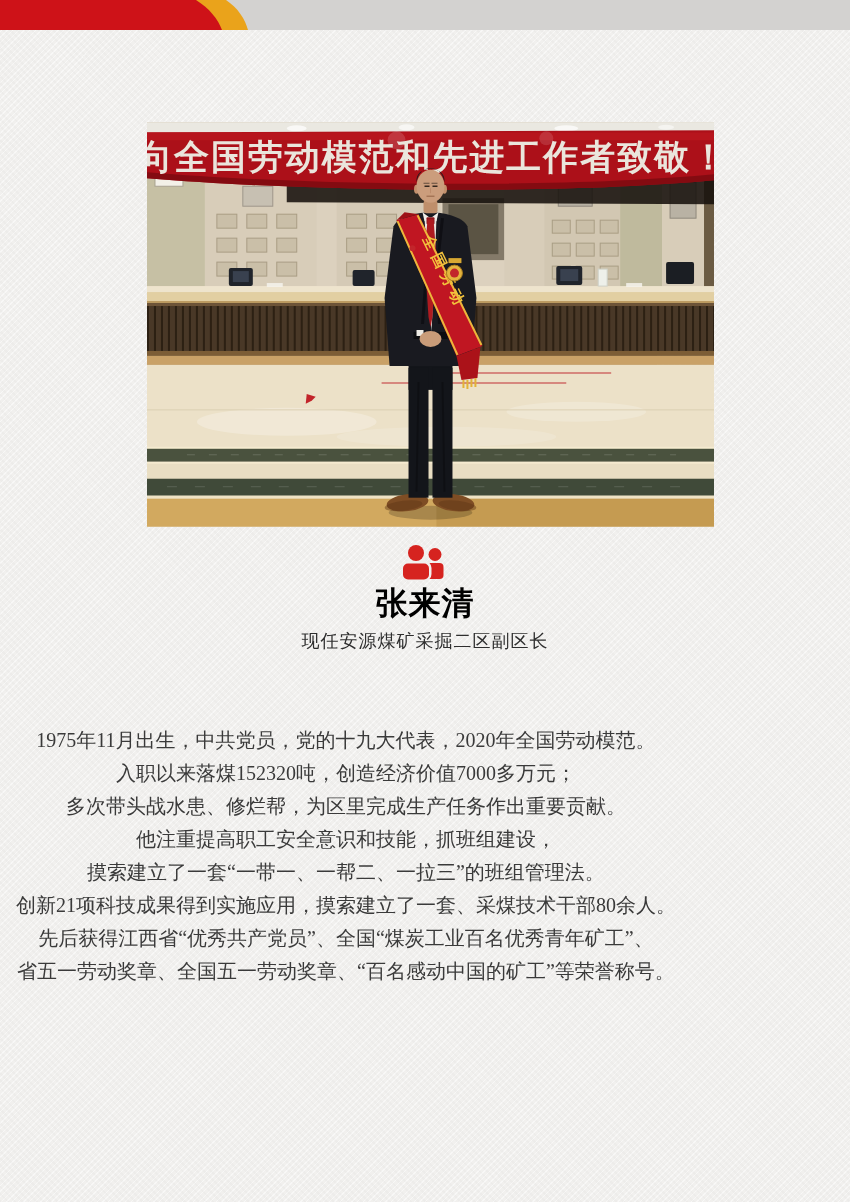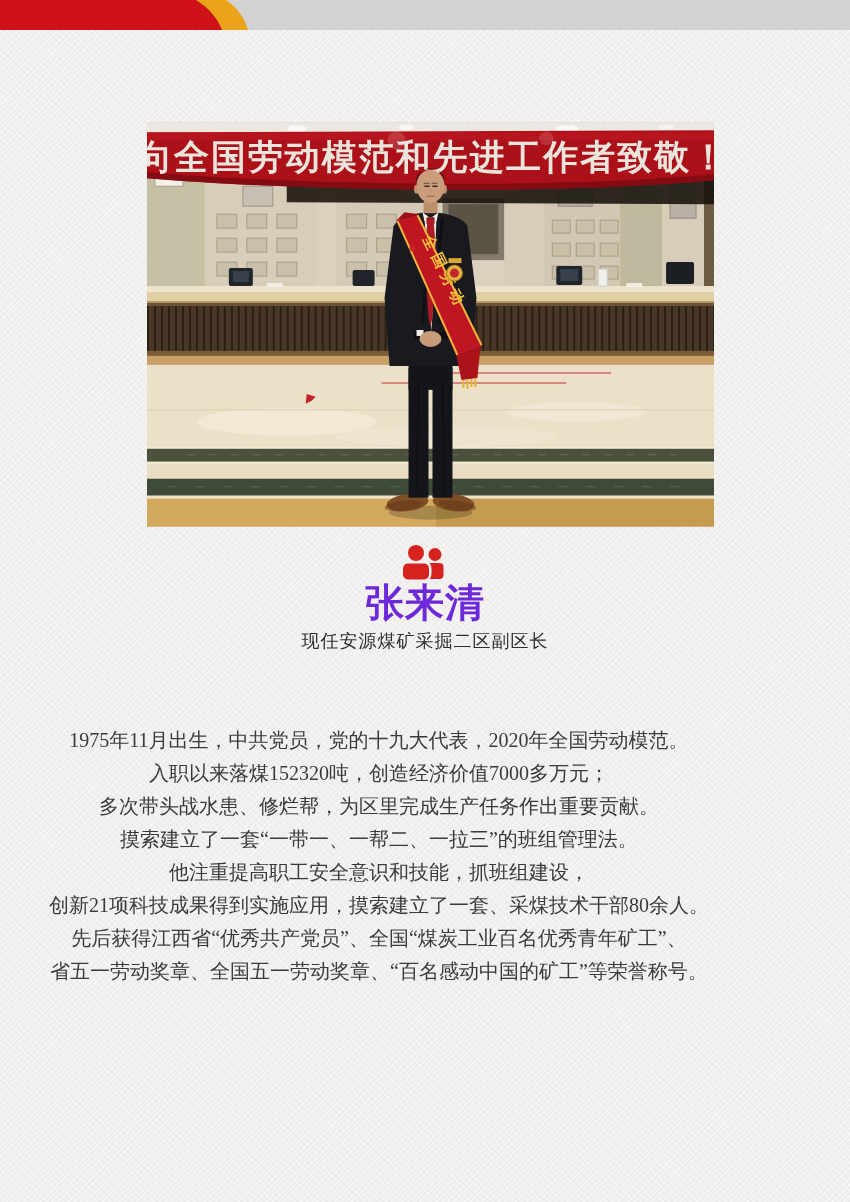--- a/index.html
+++ b/index.html
@@ -10,26 +10,26 @@
       repeating-linear-gradient(45deg, rgba(0,0,0,0.015) 0 2px, rgba(0,0,0,0) 2px 5px),
       repeating-linear-gradient(-45deg, rgba(255,255,255,0.5) 0 1px, rgba(0,0,0,0) 1px 4px);
     font-family:"Liberation Sans","DejaVu Sans",sans-serif;
   }
   .topbar{position:absolute;top:0;left:0;width:850px;height:30px;background:#d3d2d0;}
   .corner{position:absolute;top:0;left:0;}
   .photo{position:absolute;top:122px;left:147px;width:510px;height:405px;background:#d9cfbc;}
   .photo svg{display:block;}
   .people-icon{position:absolute;top:544px;left:50%;transform:translateX(-50%);}
   .person-name{position:absolute;top:585px;left:0;width:850px;text-align:center;
-    font-size:39px;font-weight:bold;color:#6d28d9;letter-spacing:1px;line-height:36px;}
+    font-size:32px;font-weight:bold;color:#000000;letter-spacing:1px;line-height:36px;}
   .person-title{position:absolute;top:630px;left:0;width:850px;text-align:center;
     font-size:18px;font-weight:normal;color:#2e2e2e;letter-spacing:1px;line-height:23px;}
   .bio{position:absolute;top:724px;left:0;width:692px;text-align:center;
     font-family:"Liberation Serif","DejaVu Serif",serif;
-    font-size:20px;line-height:33px;color:#3a3a3a;margin-left:33px;}
+    font-size:20px;line-height:33px;color:#3a3a3a;}
   .bio div{white-space:nowrap;}
 </style>
 </head>
 <body>
 
 <div class="topbar"></div>
 
 <svg class="corner" width="260" height="30" viewBox="0 0 260 30">
   <path d="M0,0 H226 C238,8 245,19 248,30 H0 Z" fill="#eaa31b"></path>
   <path d="M0,0 H196 C209,8 218,19 222,30 H0 Z" fill="#ce1218"></path>
@@ -204,18 +204,18 @@
 </svg>
 
 <div class="person-name">张来清</div>
 
 <div class="person-title">现任安源煤矿采掘二区副区长</div>
 
 <div class="bio">
   <div>1975年11月出生，中共党员，党的十九大代表，2020年全国劳动模范。</div>
   <div>入职以来落煤152320吨，创造经济价值7000多万元；</div>
   <div>多次带头战水患、修烂帮，为区里完成生产任务作出重要贡献。</div>
+  <div>他注重提高职工安全意识和技能，抓班组建设，</div>
   <div>摸索建立了一套“一带一、一帮二、一拉三”的班组管理法。</div>
-  <div>他注重提高职工安全意识和技能，抓班组建设，</div>
   <div>创新21项科技成果得到实施应用，摸索建立了一套、采煤技术干部80余人。</div>
   <div>先后获得江西省“优秀共产党员”、全国“煤炭工业百名优秀青年矿工”、</div>
   <div>省五一劳动奖章、全国五一劳动奖章、“百名感动中国的矿工”等荣誉称号。</div>
 </div>
 
 </body></html>

